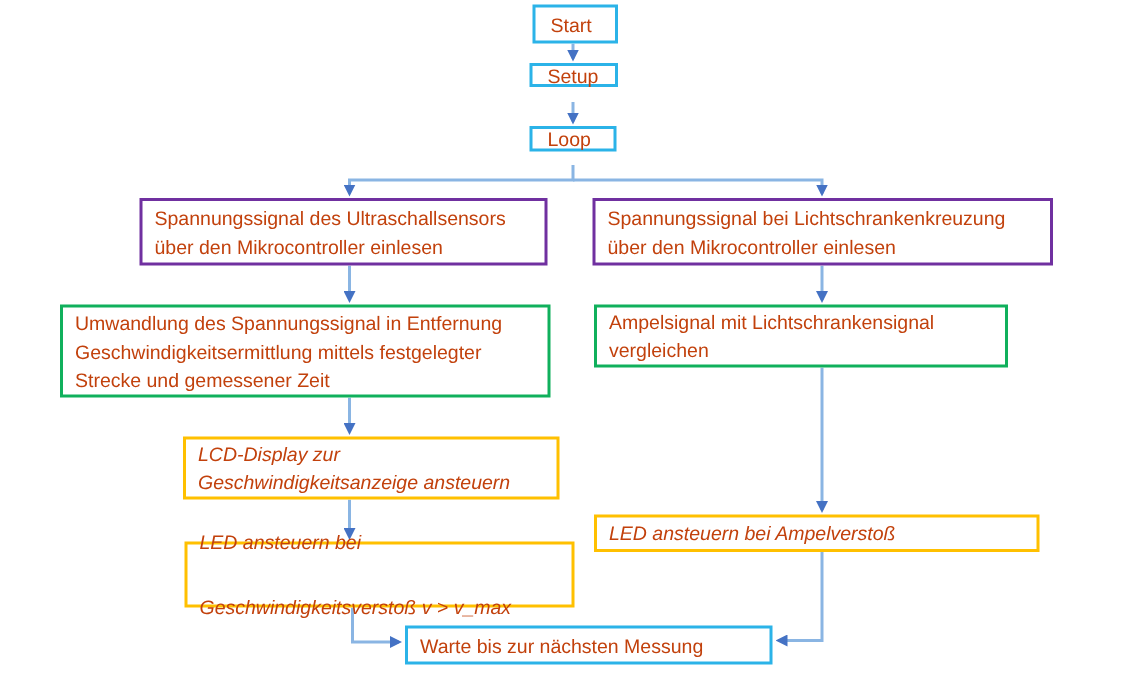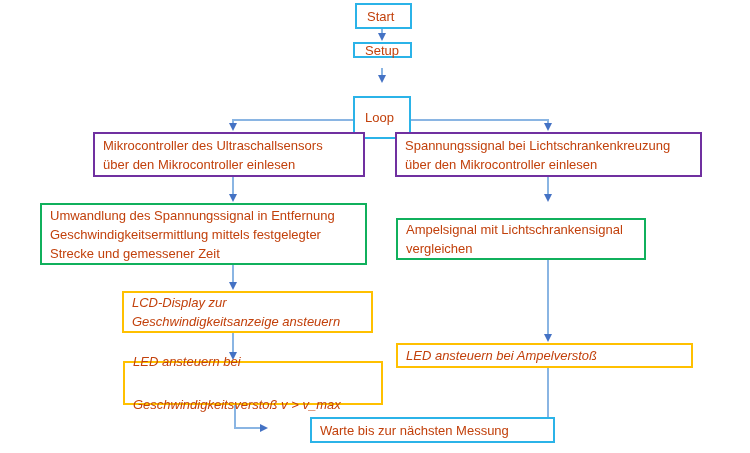--- a/index.html
+++ b/index.html
@@ -26,29 +26,29 @@
   .node .line{white-space:nowrap;}
   .flow   {border:2.5px solid #2bb3e8;}
   .input  {border:2px   solid #7030a0;}
   .process{border:2px   solid #10b05c;}
   .output {border:2px   solid #ffc000;font-style:italic;}
   .toppad{padding-left:10px;}
 
   
   .n-start {left:355px;top:3px;  width:57px; height:26px;}
   .n-setup {left:353px;top:42px; width:59px; height:16px;}
-  .n-loop  {left:353px;top:84px; width:58px; height:43px;margin-top:12px;}
+  .n-loop  {left:353px;top:84px; width:58px; height:17px;}
   .n-ultra {left:93px; top:132px;width:272px;height:45px;}
   .n-licht {left:395px;top:132px;width:307px;height:45px;}
   .n-umwand{left:40px; top:203px;width:327px;height:62px;}
-  .n-ampel {left:396px;top:203px;width:250px;height:42px;margin-top:15px;}
+  .n-ampel {left:396px;top:203px;width:276px;height:42px;}
   .n-lcd   {left:122px;top:291px;width:251px;height:42px;}
   .n-ledsp {left:123px;top:361px;width:260px;height:44px;gap:24px;}
   .n-ledam {left:396px;top:343px;width:297px;height:25px;}
-  .n-warte {left:270px;top:417px;width:245px;height:26px;margin-left:40px;}
+  .n-warte {left:270px;top:417px;width:245px;height:26px;}
 </style>
 </head>
 <body>
 
 <div class="canvas">
 
   <svg class="connector-layer" width="750" height="453" viewBox="0 0 750 453" xmlns="http://www.w3.org/2000/svg">
     <defs>
       <marker id="arrow" viewBox="0 0 6 6" markerWidth="4" markerHeight="4" refX="4.5" refY="3" orient="auto">
         <path d="M0,0 L6,3 L0,6 Z" fill="#4472c4"></path>
@@ -75,21 +75,21 @@
 
   <div class="node flow toppad n-setup">
     <div class="line">Setup</div>
   </div>
 
   <div class="node flow toppad n-loop">
     <div class="line">Loop</div>
   </div>
 
   <div class="node input n-ultra">
-    <div class="line">Mikrocontroller des Ultraschallsensors</div>
+    <div class="line">Spannungssignal des Ultraschallsensors</div>
     <div class="line">über den Mikrocontroller einlesen</div>
   </div>
 
   <div class="node input n-licht">
     <div class="line">Spannungssignal bei Lichtschrankenkreuzung</div>
     <div class="line">über den Mikrocontroller einlesen</div>
   </div>
 
   <div class="node process n-umwand">
     <div class="line">Umwandlung des Spannungssignal in Entfernung</div>

